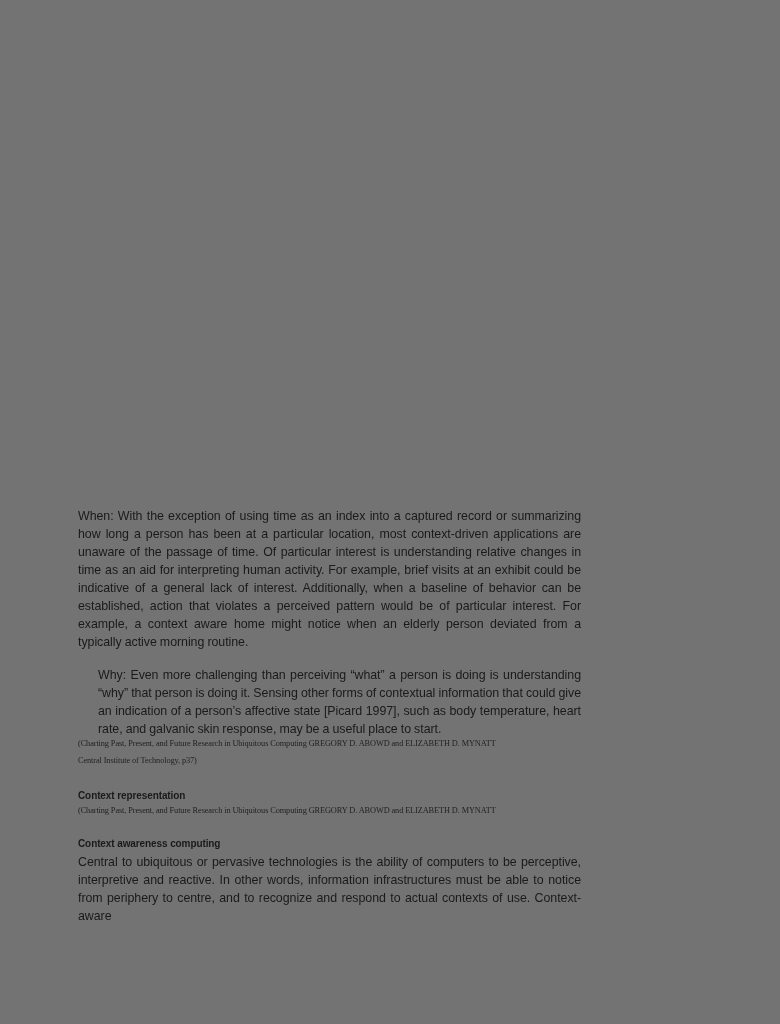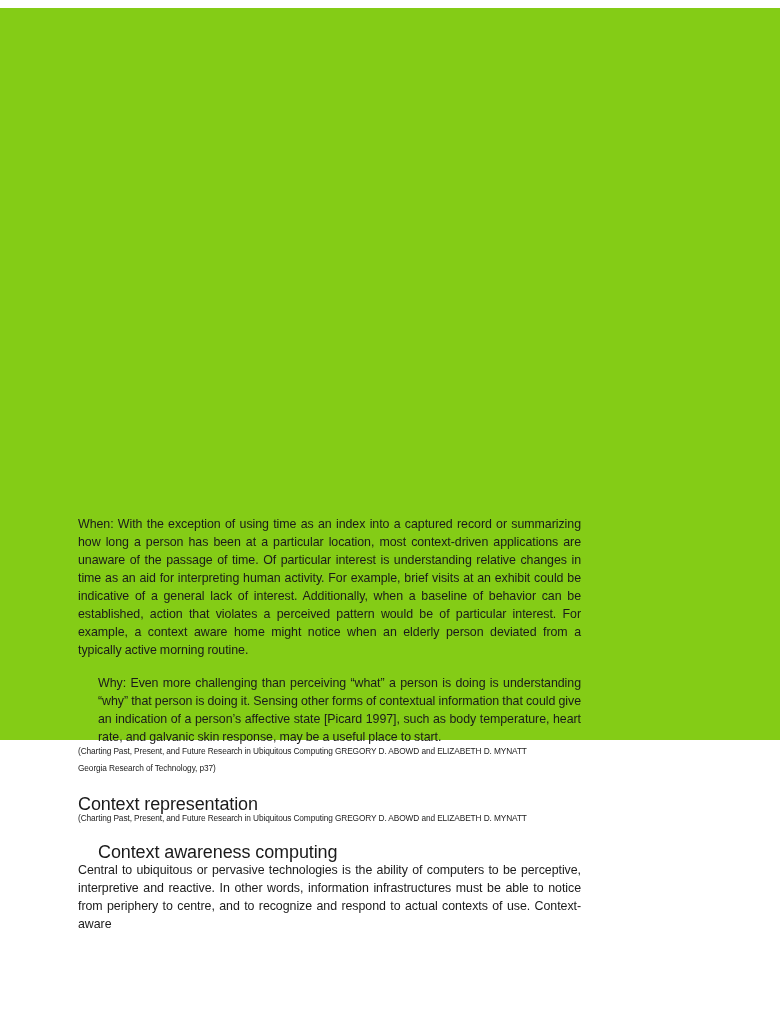--- a/index.html
+++ b/index.html
@@ -11,24 +11,24 @@
       width: 780px;
       height: 1024px;
       position: relative;
       overflow: hidden;
       font-family: "Liberation Sans", "DejaVu Sans", sans-serif;
       color: #1a1a1a;
     }
     .page {
       position: absolute;
       left: 0;
-      top: 8px;
+      top: 0;
       width: 780px;
-      height: 732px;
-      background: #84cc16;
+      height: 1024px;
+      background: #737373;
     }
     .content {
       position: absolute;
       left: 78px;
       top: 507px;
       width: 503px;
     }
     .para {
       margin: 0;
       font-size: 12.4px;
@@ -41,55 +41,55 @@
     .para.first-why {
       margin-top: 15px;
       margin-left: 20px;
     }
     .citation {
       margin: 0;
       font-size: 8.3px;
       line-height: 11px;
       color: #222;
       letter-spacing: -0.1px;
+      font-family: Liberation Serif, serif;
     }
     .citation.loose .cite-line2 {
       display: block;
       margin-top: 6px;
     }
     .citation .cite-line1,
     .citation .cite-line2 {
       display: block;
     }
     .heading {
       margin: 0;
       margin-top: 21px;
-      font-size: 18px;
+      font-size: 10px;
       line-height: 18px;
-      font-weight: normal;
+      font-weight: bold;
       letter-spacing: -0.1px;
     }
     .section-gap-2 {
       margin-top: 19px;
-      margin-left: 20px;
     }
   </style>
 </head>
 <body>
 
 <div class="page">
   <div class="content">
 
     <p class="para">When: With the exception of using time as an index into a captured record or summarizing how long a person has been at a particular location, most context-driven applications are unaware of the passage of time. Of particular interest is understanding relative changes in time as an aid for interpreting human activity. For example, brief visits at an exhibit could be indicative of a general lack of interest. Additionally, when a baseline of behavior can be established, action that violates a perceived pattern would be of particular interest. For example, a context aware home might notice when an elderly person deviated from a typically active morning routine.</p>
 
     <p class="para first-why">Why: Even more challenging than perceiving “what” a person is doing is understanding “why” that person is doing it. Sensing other forms of contextual information that could give an indication of a person’s affective state [Picard 1997], such as body temperature, heart rate, and galvanic skin response, may be a useful place to start.</p>
 
     <p class="citation loose">
       <span class="cite-line1">(Charting Past, Present, and Future Research in Ubiquitous Computing GREGORY D. ABOWD and ELIZABETH D. MYNATT</span>
-      <span class="cite-line2">Georgia Research of Technology, p37)</span>
+      <span class="cite-line2">Central Institute of Technology, p37)</span>
     </p>
 
     <h3 class="heading">Context representation</h3>
 
     <p class="citation">
       <span class="cite-line1">(Charting Past, Present, and Future Research in Ubiquitous Computing GREGORY D. ABOWD and ELIZABETH D. MYNATT</span>
     </p>
 
     <h3 class="heading section-gap-2">Context awareness computing</h3>
     <p class="para" style="text-align-last: justify;">Central to ubiquitous or pervasive technologies is the ability of computers to be perceptive, interpretive and reactive. In other words, information infrastructures must be able to notice from periphery to centre, and to recognize and respond to actual contexts of use. Context-aware</p>

